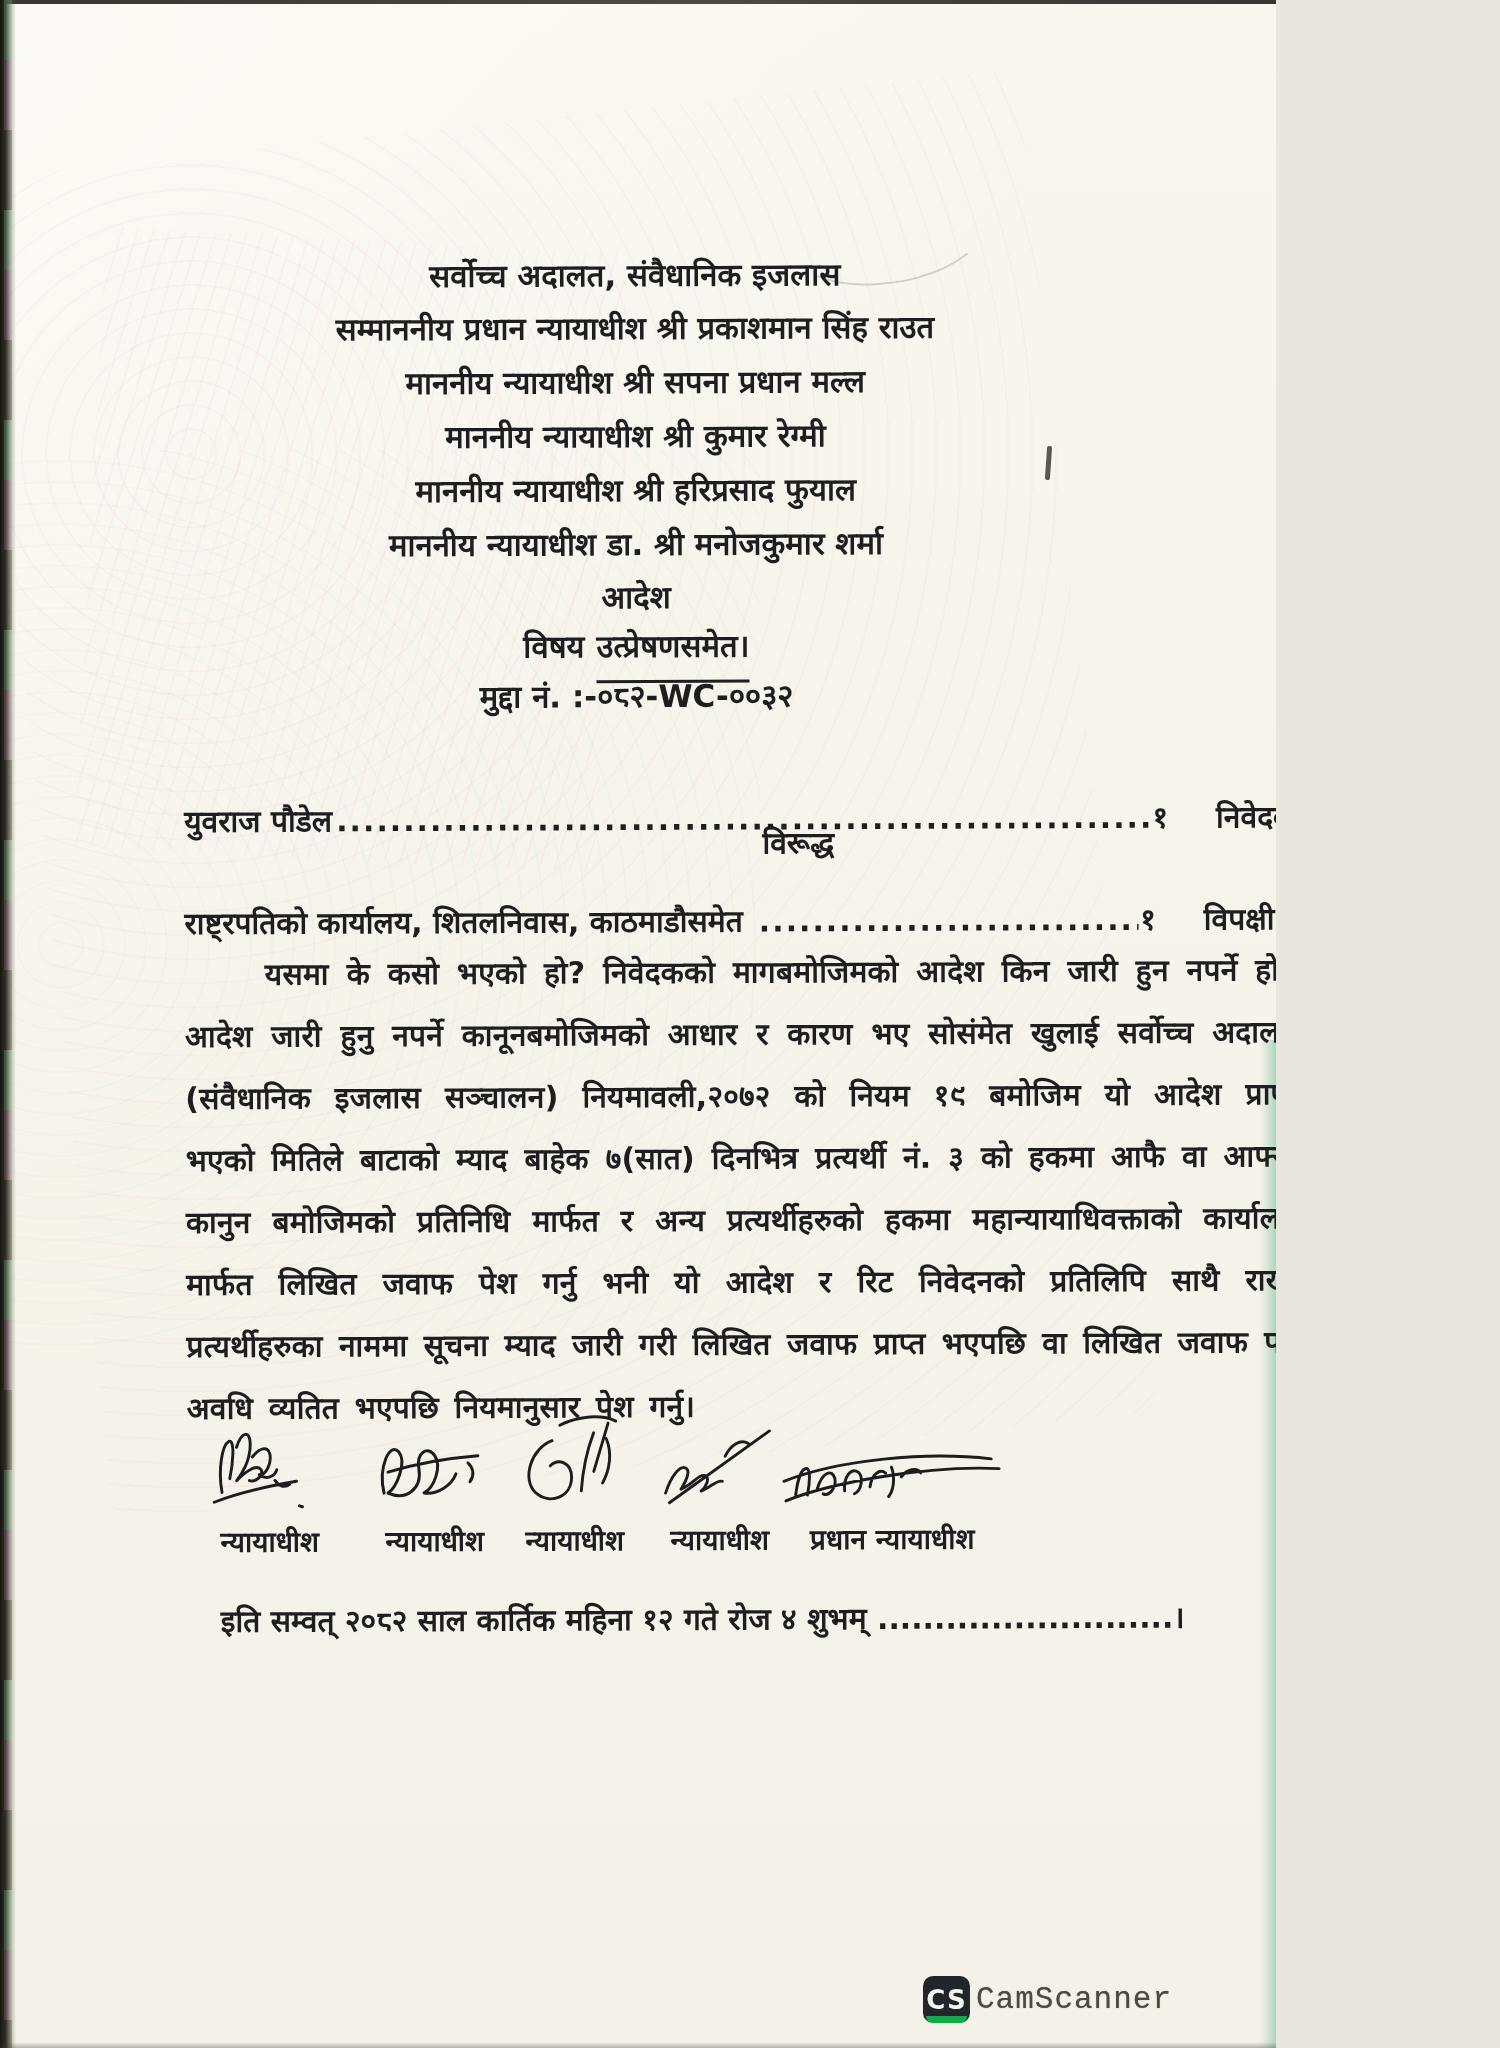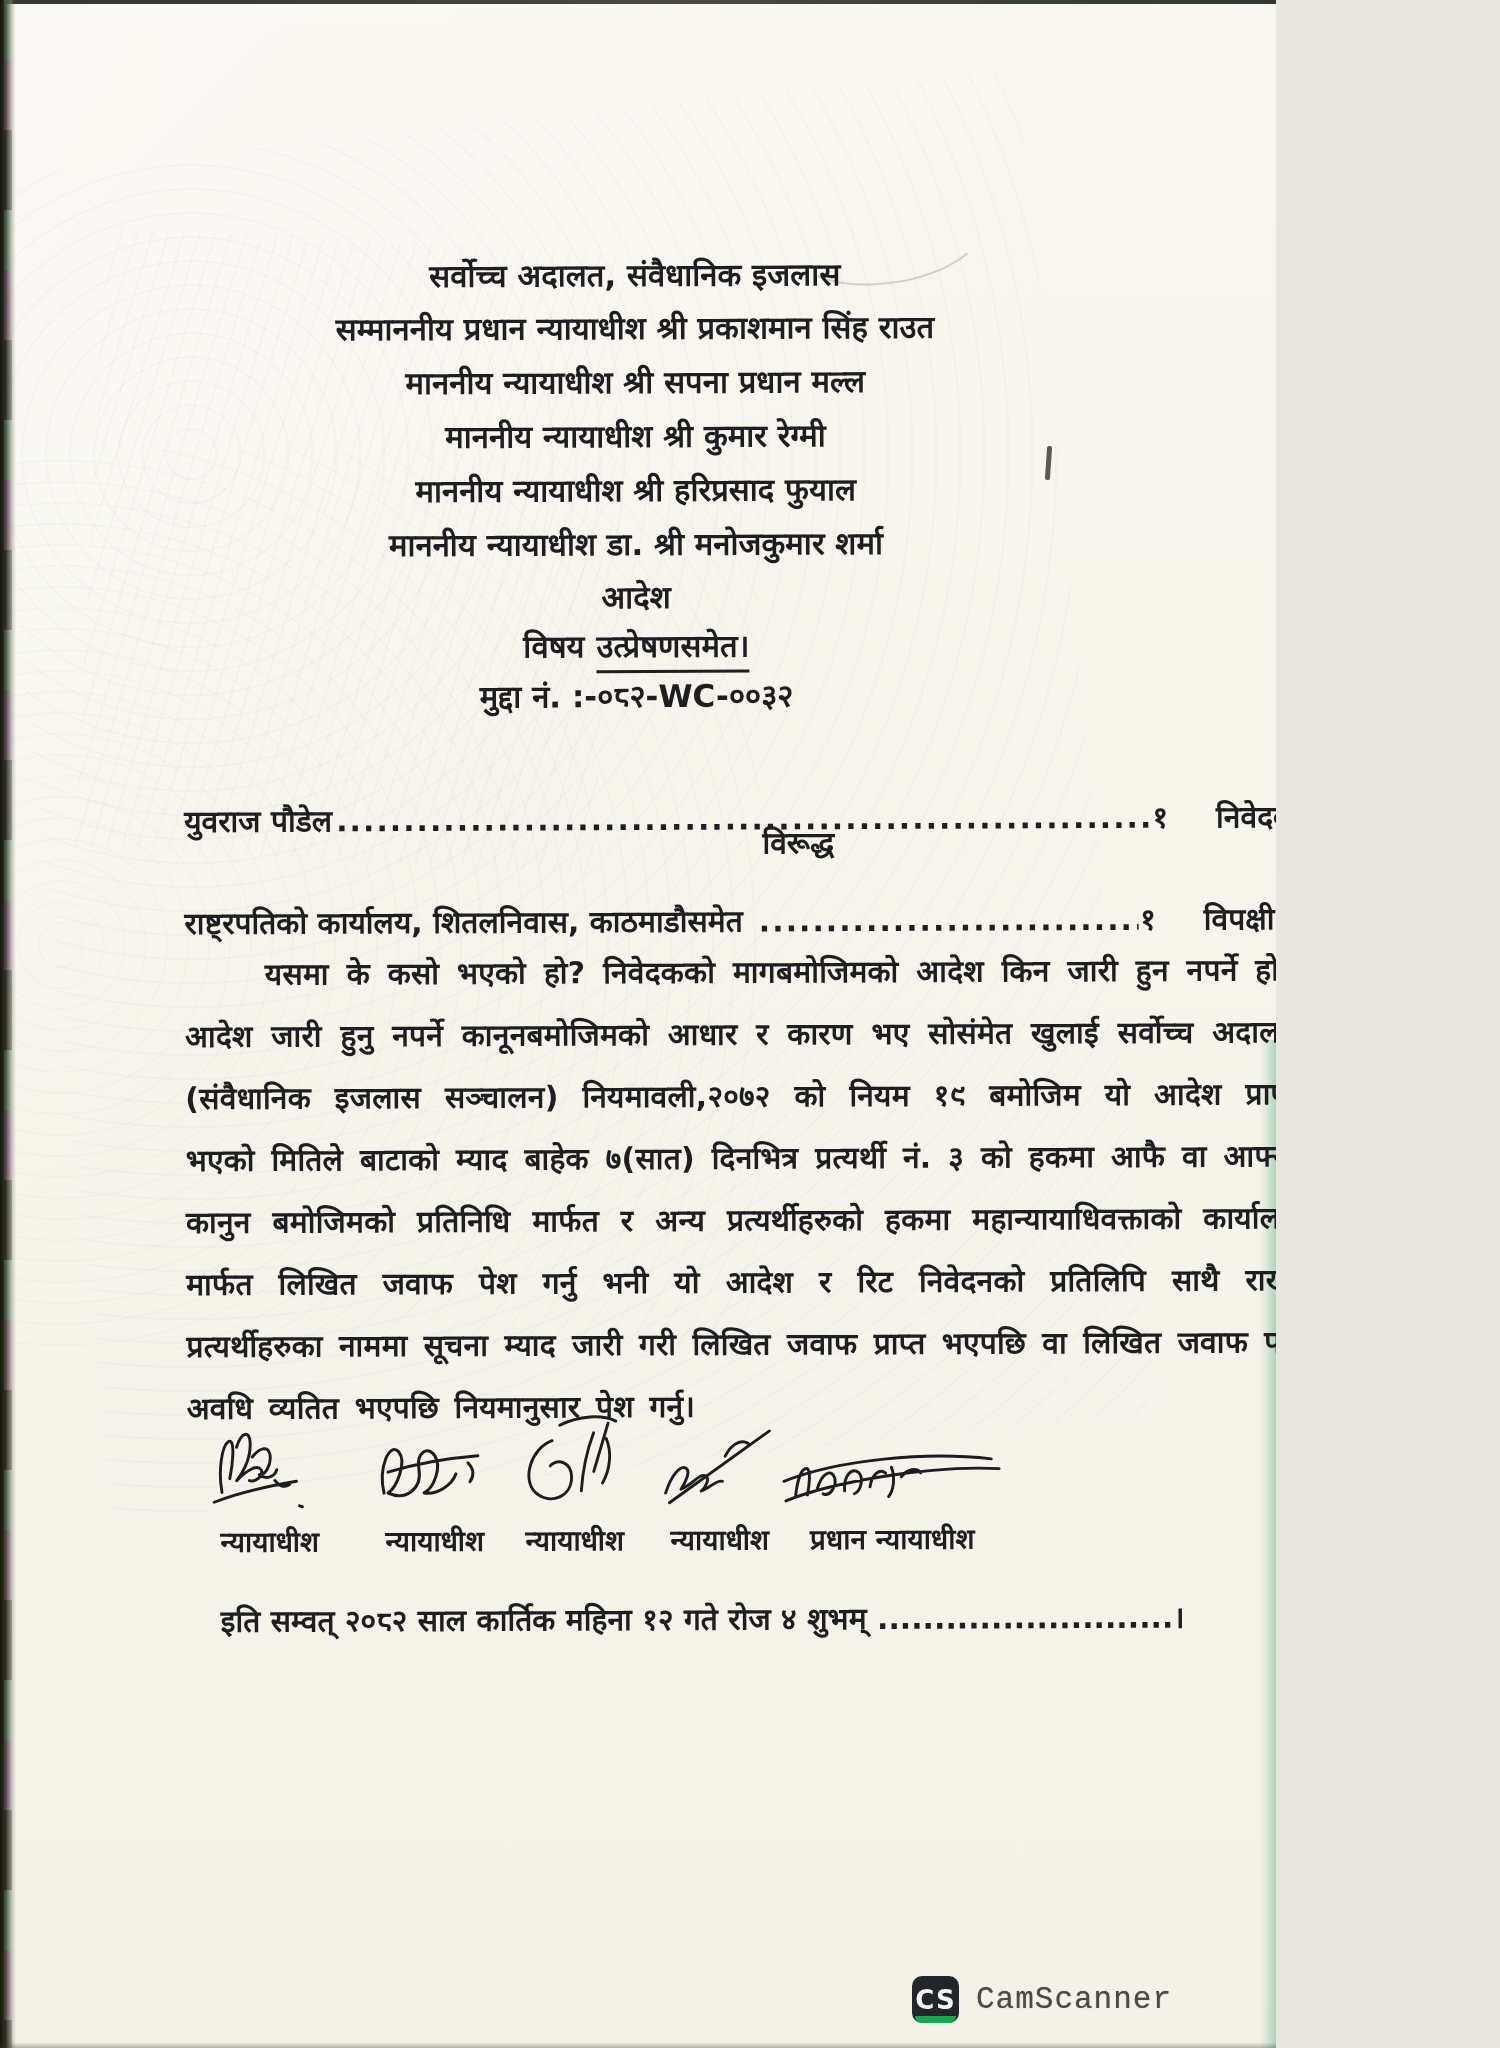--- a/index.html
+++ b/index.html
@@ -34,37 +34,37 @@
     background:repeating-linear-gradient(104deg, rgba(230,140,215,.065) 0 2px, rgba(230,140,215,0) 2px 15px);
     transform:rotate(3deg);pointer-events:none;}
   .faint-arc{position:absolute;left:790px;top:190px;width:190px;height:90px;
     border:2px solid rgba(120,120,115,.25);border-radius:50%;
     border-color:transparent transparent rgba(120,120,115,.3) transparent;transform:rotate(-8deg);}
   .ink-tick{position:absolute;left:1046px;top:446px;width:5px;height:34px;background:#33322e;border-radius:2px;transform:rotate(4deg);opacity:.8;}
 
   
   .content{position:absolute;inset:0;transform:rotate(-0.25deg);}
   .hdr{position:absolute;left:0;width:100%;text-align:center;font-weight:bold;font-size:31px;white-space:nowrap;}
-  .subject-underline{border-bottom:3px solid #1e1d20;padding-bottom:6px;margin-left:12px;}
+  .subject-underline{border-bottom:3px solid #1e1d20;padding-bottom:16px;margin-left:12px;}
   .party-row{position:absolute;left:185px;width:1112px;display:flex;align-items:baseline;font-weight:bold;font-size:30px;}
   .party-name{white-space:nowrap;}
   .leader{flex:1 1 auto;overflow:hidden;white-space:nowrap;letter-spacing:2px;margin-left:4px;}
   .leader.gap{margin-left:16px;}
   .count{margin-left:2px;}
   .role{margin-left:48px;width:118px;white-space:nowrap;margin-top:28px;}
   .versus{position:absolute;left:185px;width:1112px;text-align:center;font-weight:bold;font-size:30px;transform:translateX(58px);}
   .order-para{position:absolute;left:185px;top:942px;width:1112px;
     font-size:30px;line-height:62px;font-weight:bold;text-align:justify;text-indent:80px;
     word-spacing:5px;letter-spacing:.2px;margin:0;}
   .sig{position:absolute;text-align:center;}
   .sig-draw{height:100px;display:flex;align-items:flex-end;justify-content:center;}
   .sig-draw svg{display:block;}
   .sig-label{font-size:28px;font-weight:bold;margin-top:0;white-space:nowrap;}
   .date-line{position:absolute;left:218px;top:1598px;font-size:30px;font-weight:bold;white-space:nowrap;}
-  .camscanner{position:absolute;right:104px;top:1976px;display:flex;align-items:center;gap:17px;padding-left:32px;}
+  .camscanner{position:absolute;right:104px;top:1976px;display:flex;align-items:center;gap:6px;padding-left:32px;}
   .cs-badge{position:relative;width:47px;height:47px;background:#20262b;border-radius:10px;
     display:flex;align-items:center;justify-content:center;color:#f5f5f2;font-weight:bold;font-size:26px;letter-spacing:1px;}
   .cs-badge-green{position:absolute;bottom:0;left:3px;right:3px;height:7px;background:#14a94d;border-radius:0 0 8px 8px;}
   .cs-name{font-family:Liberation Mono, monospace;font-size:31px;color:#4b4a43;letter-spacing:1px;text-shadow:0 0 1px rgba(75,74,67,.6);}
   path{stroke:#1d1c1e;stroke-width:3;fill:none;stroke-linecap:round;stroke-linejoin:round;}
 </style>
 </head>
 <body>
 
 <div class="page">

